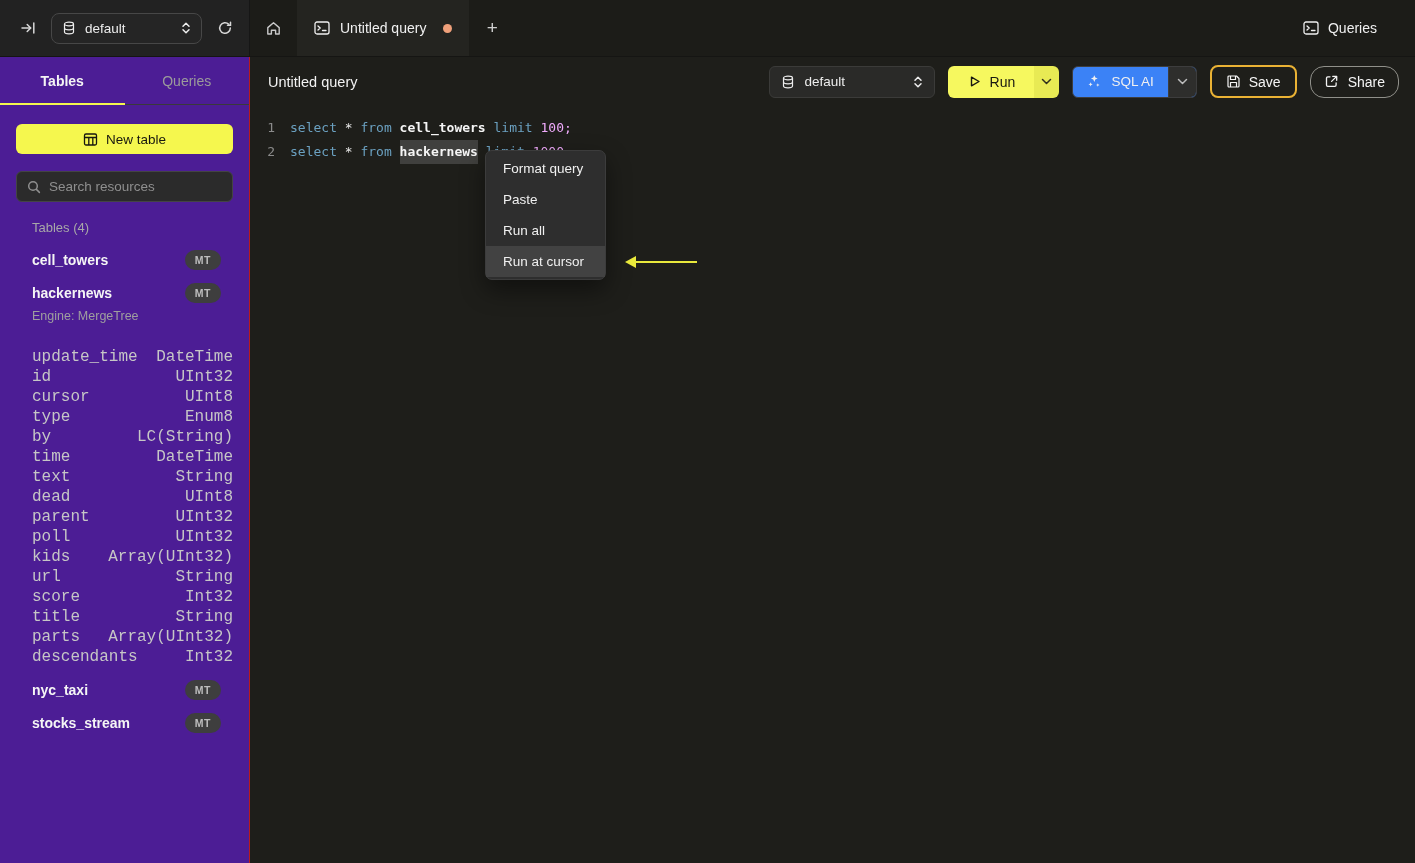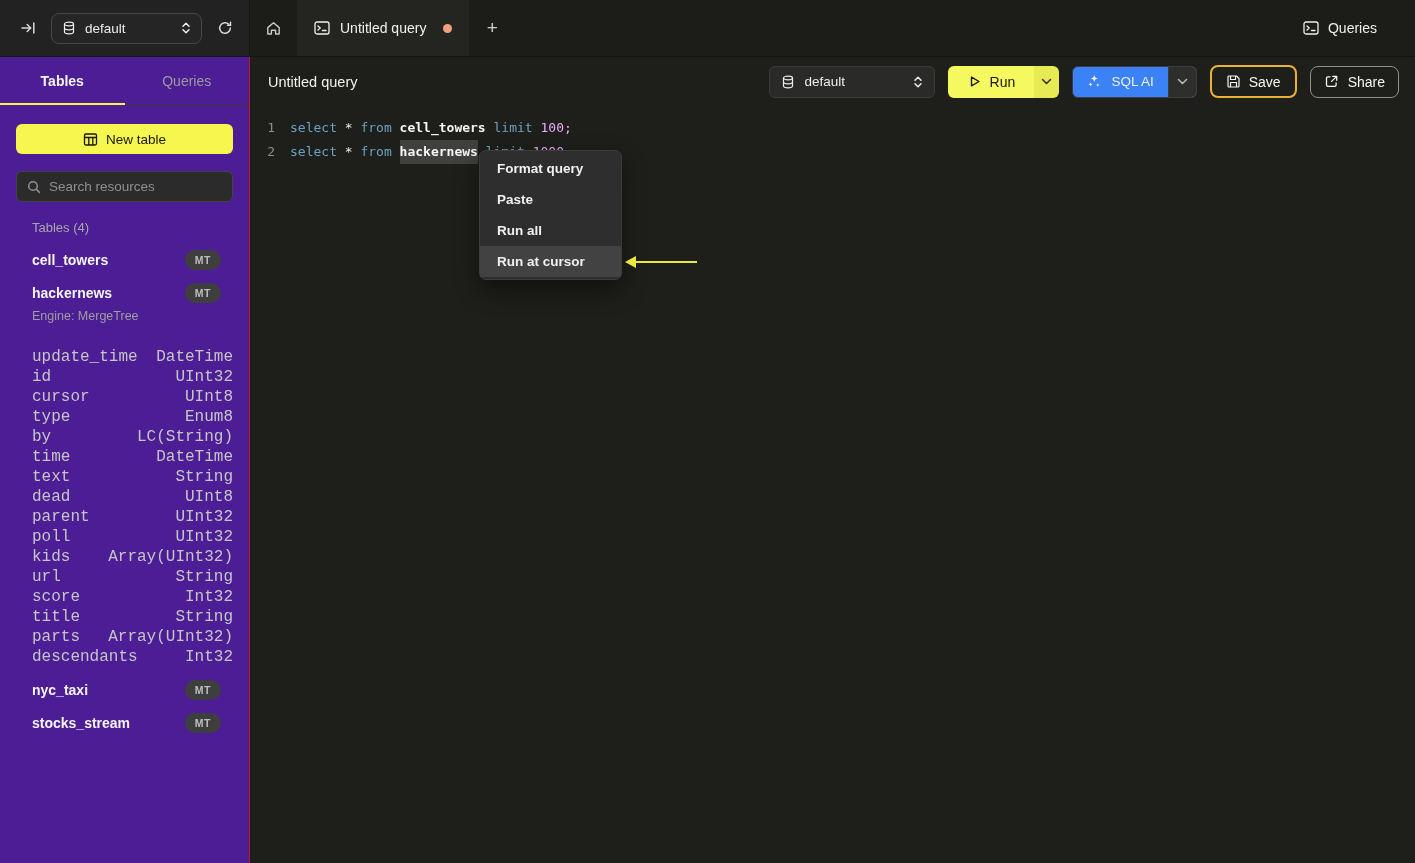--- a/index.html
+++ b/index.html
@@ -86,42 +86,41 @@
   .run-caret { width:25px; background:#e8ea54; display:flex; align-items:center; justify-content:center; color:#30301c; }
   .sqlai-btn { display:flex; height:32px; border:1px solid #3d3d3d; border-radius:6px; overflow:hidden; background:#3b82f6; cursor:pointer; }
   .sqlai-main { padding:0 14px; display:flex; align-items:center; gap:9px; color:#f0f0f0; font-size:13.5px; }
   .sqlai-caret { width:28px; background:#2e2e2c; border-left:1px solid #3d3d3d; display:flex; align-items:center; justify-content:center; color:#bdbdbd; }
   .save-btn {
     height:33px; border:2px solid #eab234; border-radius:8px; background:transparent; padding:0 14px;
     display:flex; align-items:center; gap:8px; color:#f5f5f5; font-size:14px; cursor:pointer;
     font-family:"Liberation Sans", sans-serif;
   }
   .share-btn {
-    height:32px; border:1px solid #90908a; border-radius:8px; background:transparent; padding:0 13px;
+    height:32px; border:1px solid #90908a; border-radius:14px; background:transparent; padding:0 13px;
     display:flex; align-items:center; gap:9px; color:#f5f5f5; font-size:14px; cursor:pointer;
     font-family:"Liberation Sans", sans-serif;
     justify-content:center;
   }
 
   
   .editor { padding-top:10px; font-family:"DejaVu Sans Mono", monospace; font-size:13px; }
   .ed-line { display:flex; height:24px; line-height:24px; white-space:pre; }
   .ed-num { width:25px; text-align:right; margin-right:15px; color:#8b8b8b; flex:0 0 25px; }
   .tok-kw { color:#6ba1c1; }
   .tok-pl { color:#e8e8e8; }
   .tok-ident { color:#f5f5f5; font-weight:bold; }
   .tok-num { color:#f0abfc; }
   .tok-sel { background:#40403e; }
 
   
   .context-menu {
-    position:absolute; left:229px; top:93px; width:143px; background:#2e2e2e;
+    position:absolute; left:235px; top:93px; width:121px; background:#2e2e2e;
     border:1px solid #3c3c3c; border-radius:7px; padding:2px 0; z-index:10;
     box-shadow:0 10px 24px rgba(0,0,0,.45);
-    font-weight:bold;
   }
   .menu-item { height:31px; display:flex; align-items:center; padding-left:17px; color:#f0f0f0; font-size:13.5px; cursor:pointer; }
   .menu-item.active { background:#424242; }
 
   
   .annotation-arrow { position:absolute; left:375px; top:198px; width:72px; height:14px; display:flex; align-items:center; z-index:11; }
   .arrow-head { width:0; height:0; border-top:6px solid transparent; border-bottom:6px solid transparent; border-right:11px solid #e9e93c; }
   .arrow-shaft { flex:1; height:2.5px; background:#e9e93c; }
 </style>
 </head>

